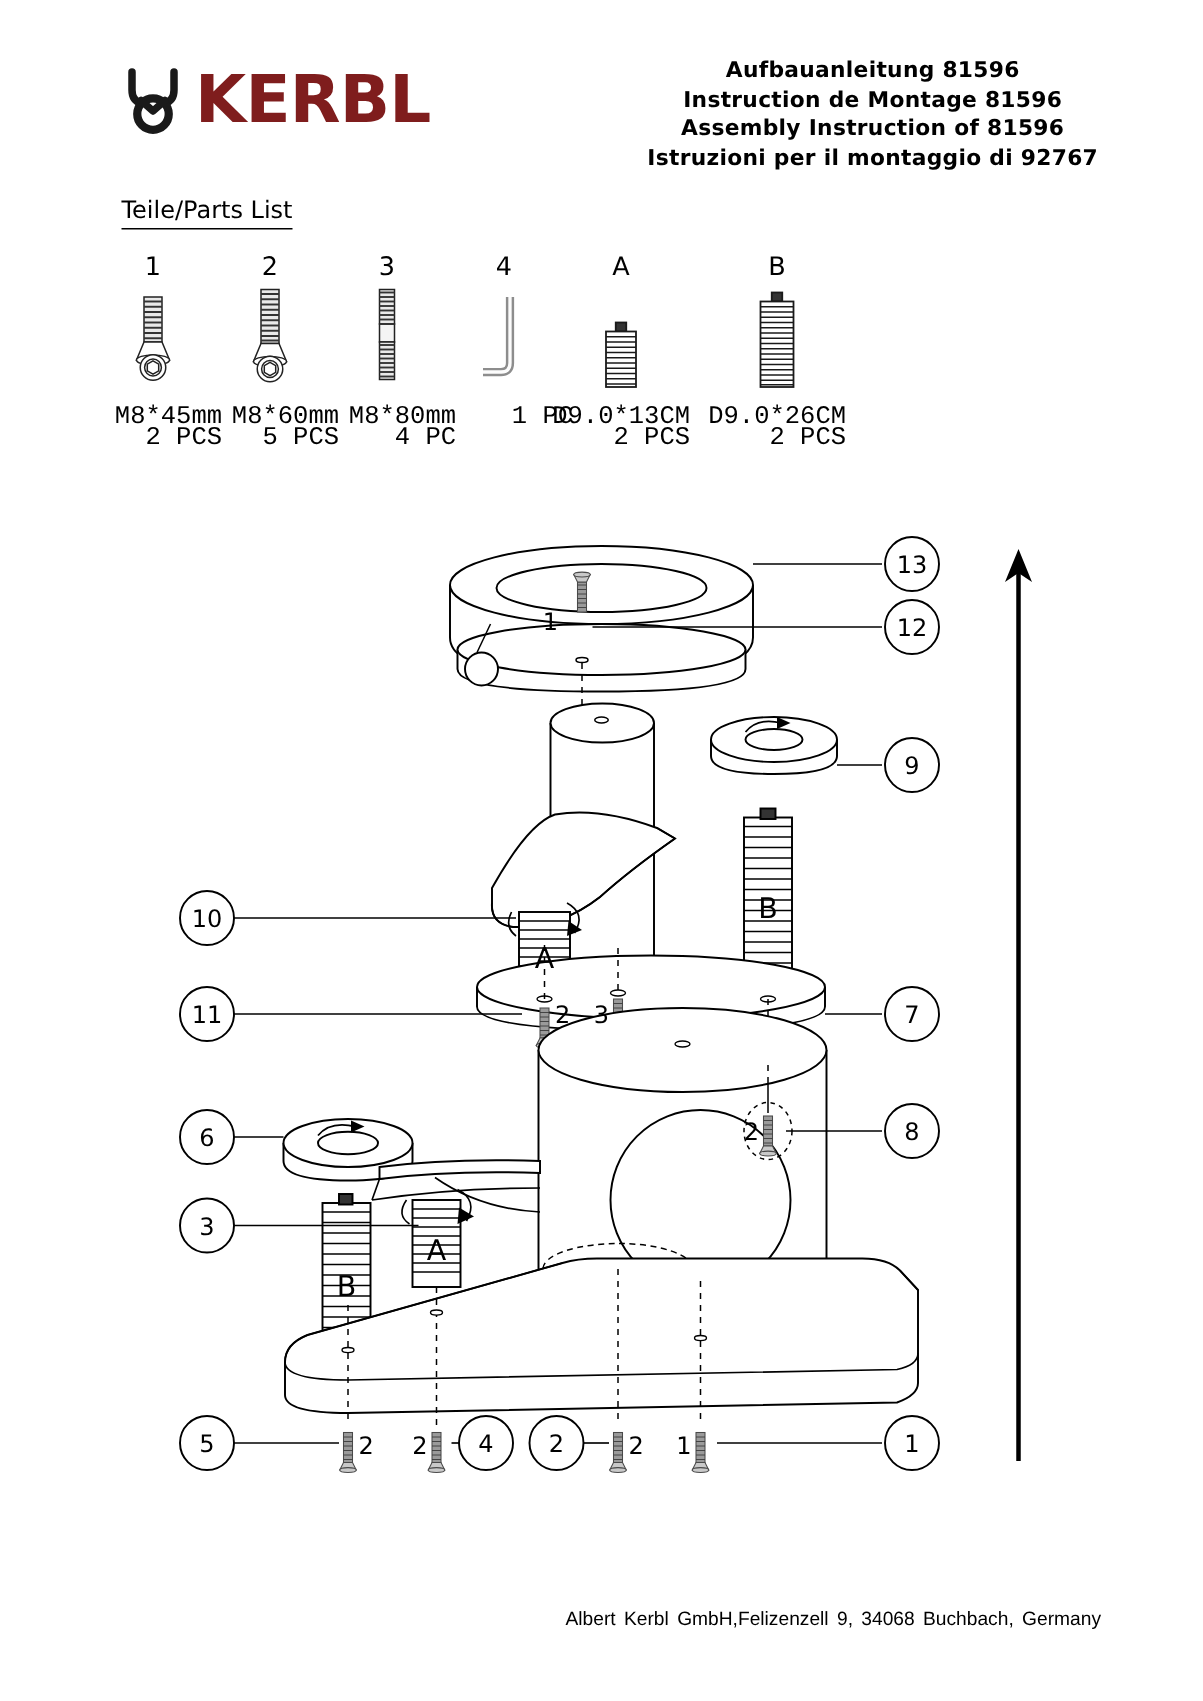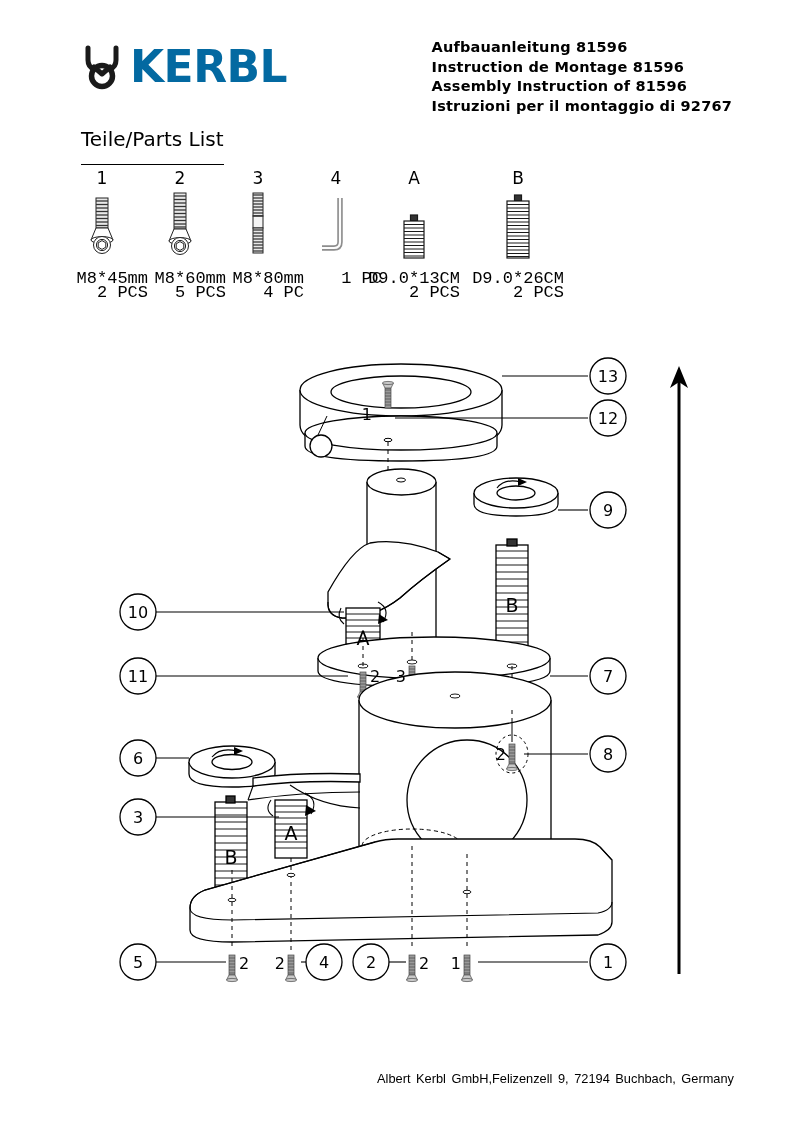--- a/index.html
+++ b/index.html
@@ -29,43 +29,43 @@
     width: 44px;
     height: 46px;
     margin-right: 4px;
   }
   .logo-text {
     font-family: "DejaVu Sans", sans-serif;
     font-weight: bold;
     font-size: 44px;
     letter-spacing: -0.5px;
     line-height: 1;
-    color: #0369a1;
+    color: #7f1d1d;
   }
 
   .header-titles {
     position: absolute;
     right: 70px;
     top: 38px;
-    text-align: left;
+    text-align: center;
     font-family: "DejaVu Sans", sans-serif;
     font-weight: bold;
     font-size: 14.5px;
     line-height: 19.5px;
     letter-spacing: 0.2px;
   }
 
   .section-title {
     position: absolute;
     left: 81px;
     top: 128px;
     font-family: "DejaVu Sans", sans-serif;
-    font-size: 20px;
+    font-size: 16px;
     border-bottom: 1.6px solid #000;
-    padding-bottom: 13px;
+    padding-bottom: 1px;
     line-height: 23px;
   }
 
   
   .parts-row {
     position: absolute;
     left: 70px;
     top: 168px;
     width: 520px;
     height: 140px;
@@ -648,15 +648,15 @@
       </g>
 
       <g>
         <line x1="679" y1="644" x2="679" y2="50" stroke="#000" stroke-width="3"></line>
         <path d="M679 36 L688 58 L679 52 L670 58 Z" fill="#000"></path>
       </g>
     </svg>
   </div>
 
 
-  <div class="address">Albert Kerbl GmbH,Felizenzell 9,  72194  Buchbach,  Germany</div>
+  <div class="address">Albert Kerbl GmbH,Felizenzell 9,  34068  Buchbach,  Germany</div>
 
 </div>
 
 </body></html>

